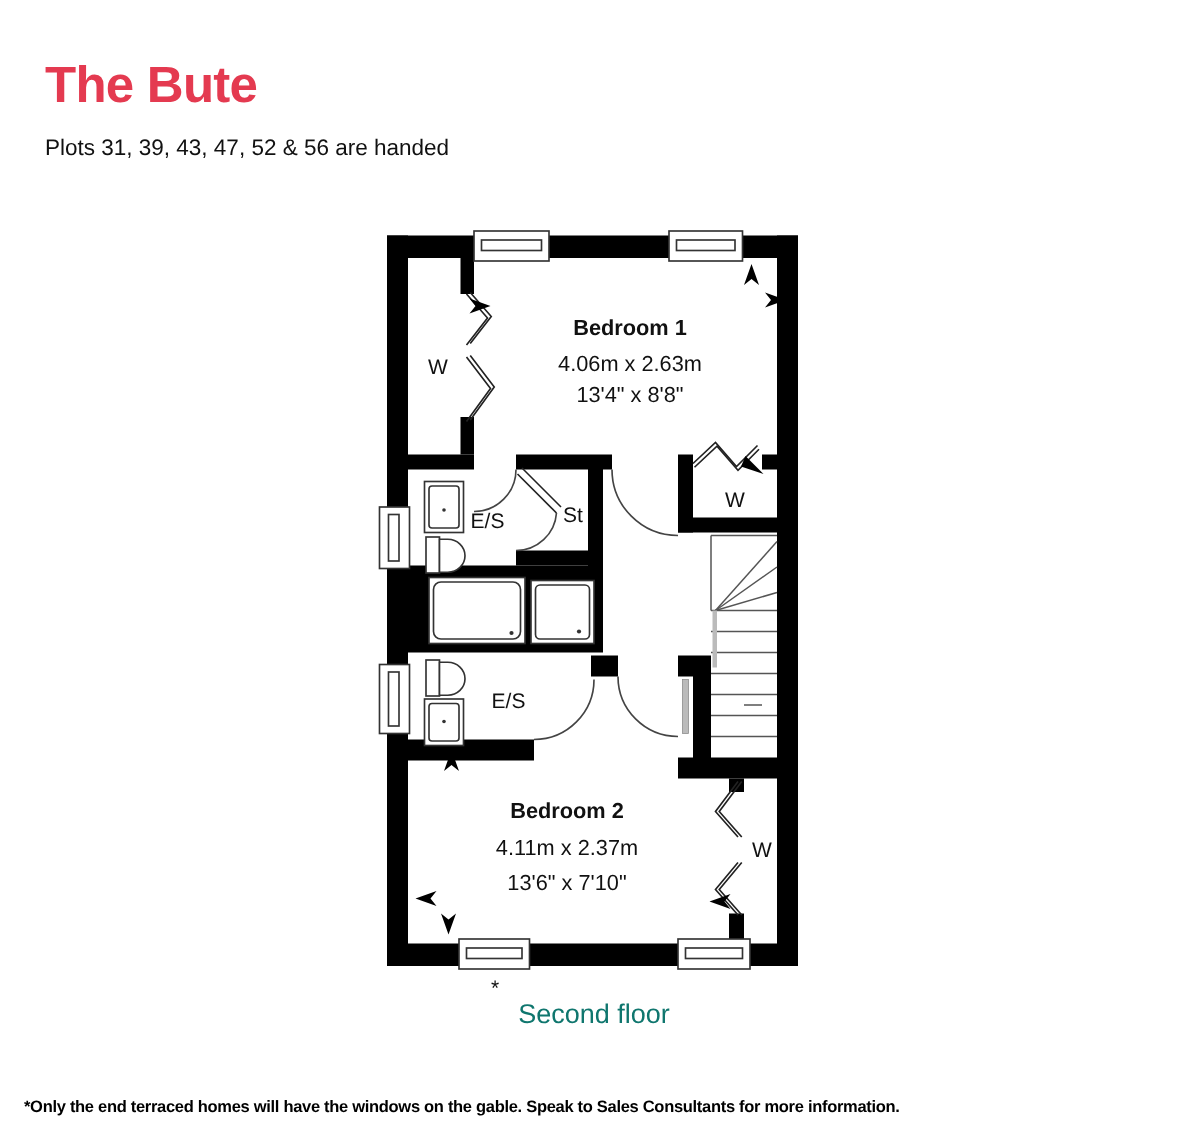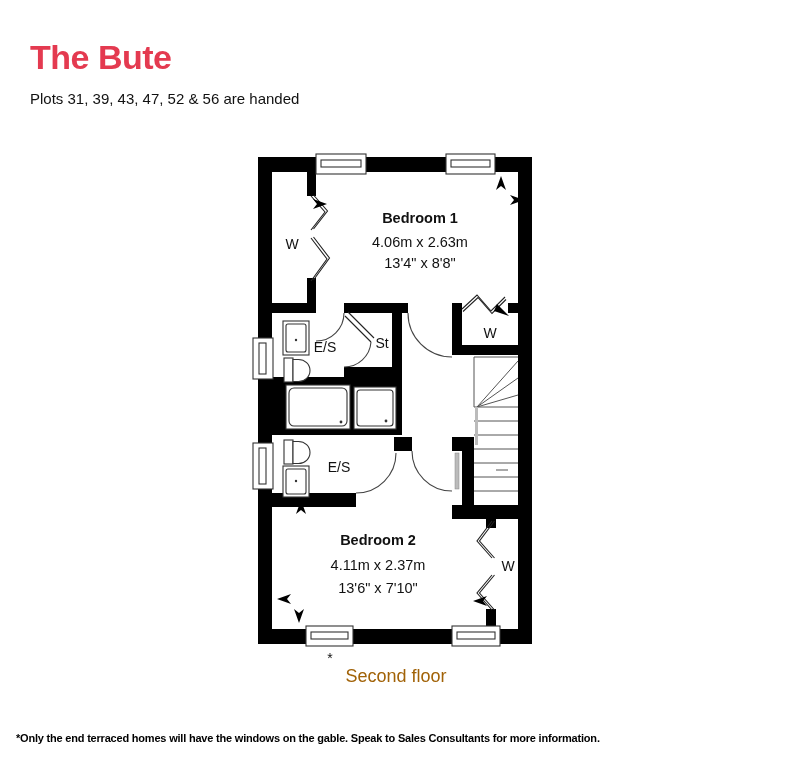--- a/index.html
+++ b/index.html
@@ -2,21 +2,21 @@
 <html><head>
 <meta charset="utf-8">
 <style>
   html,body{margin:0;padding:0;background:#ffffff;}
   .page{position:relative;width:696px;height:760px;background:#ffffff;overflow:hidden;
         font-family:"Liberation Sans",sans-serif;color:#111;}
   .title{position:absolute;left:30px;top:38px;font-size:34px;font-weight:800;
          letter-spacing:-0.5px;color:#e43a50;}
   .subtitle{position:absolute;left:30px;top:90px;font-size:15px;font-weight:400;color:#111;}
   .caption{position:absolute;left:0;top:666px;width:792px;text-align:center;
-           font-size:18px;font-weight:400;color:#a16207;}
+           font-size:18px;font-weight:400;color:#0f766e;}
   .footnote{position:absolute;left:16px;top:732px;width:744px;font-size:11px;
             font-weight:700;color:#000;letter-spacing:-0.2px;}
   svg{position:absolute;left:0;top:0;}
   svg text{font-family:"Liberation Sans",sans-serif;fill:#111;}
   .room-name{font-size:14.5px;font-weight:700;}
   .room-dim{font-size:14.5px;font-weight:400;}
   .small-label{font-size:14px;font-weight:400;}
   .wall{fill:#000;}
   .fix{fill:#fff;stroke:#333;stroke-width:1.1;}
   .arc{fill:none;stroke:#444;stroke-width:1.1;}

